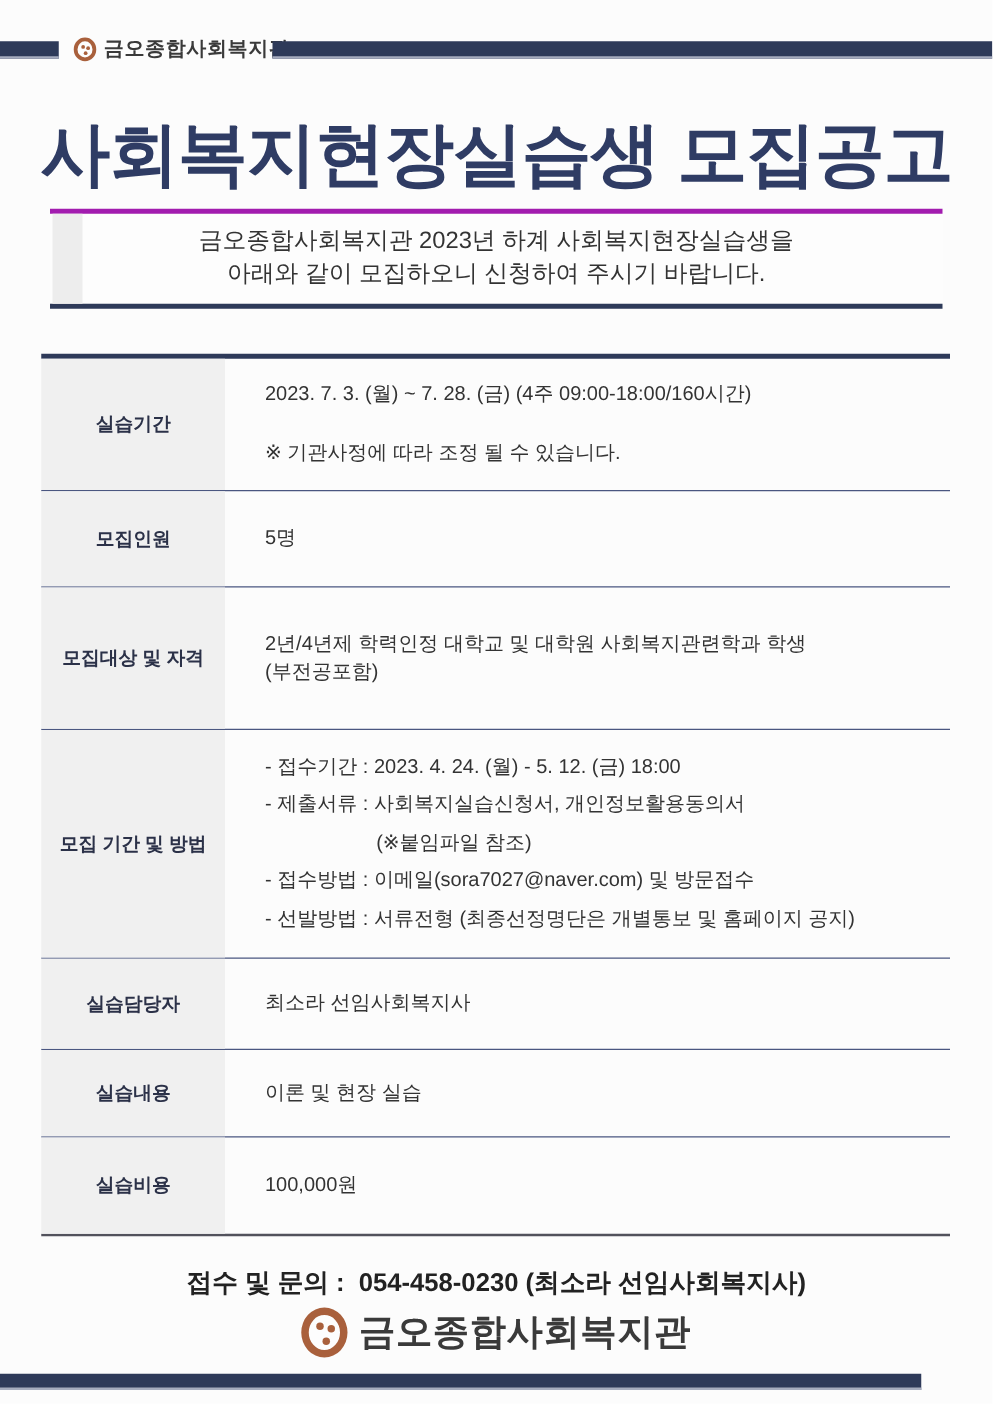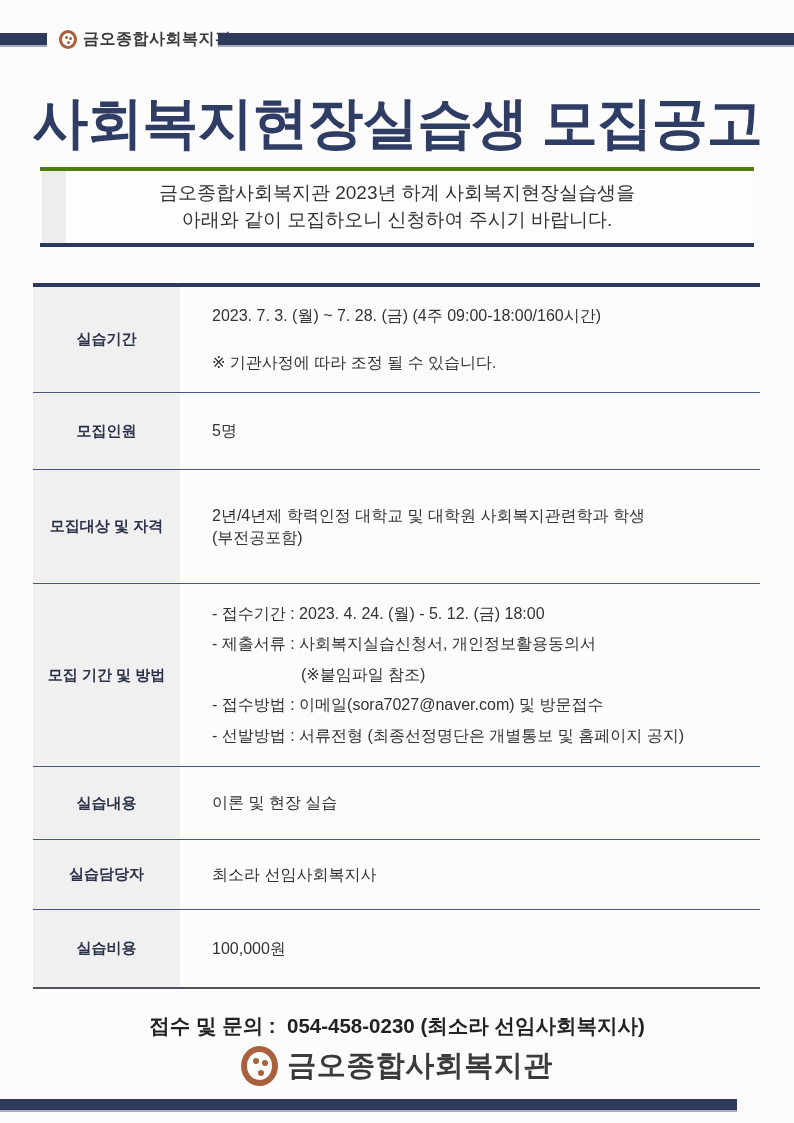--- a/index.html
+++ b/index.html
@@ -40,21 +40,21 @@
   
   .title {
     position: absolute; top: 86px; left: 0; right: 0;
     margin: 0; text-align: center;
     font-size: 56px; font-weight: 800; color: #2F3C64; letter-spacing: -1px;
   }
 
   
   .intro {
     position: absolute; top: 167px; left: 40px; right: 40px; height: 80px;
-    border-top: 4px solid #4d7c0f; border-bottom: 4px solid #2E3A59;
+    border-top: 4px solid #a21caf; border-bottom: 4px solid #2E3A59;
     background: #FDFDFD;
   }
   .intro-stripe {
     position: absolute; left: 2px; top: 0; bottom: 0; width: 24px;
     background: #EDEDED;
   }
   .intro-text {
     position: absolute; inset: 0;
     display: flex; flex-direction: column; justify-content: center; align-items: center;
     font-size: 19px; color: #333333; line-height: 1.42; text-align: center;
@@ -160,29 +160,29 @@
         <div class="th">모집 기간 및 방법</div>
         <div class="td">
           <div class="cell-line">- 접수기간 : 2023. 4. 24. (월) - 5. 12. (금) 18:00</div>
           <div class="cell-line">- 제출서류 : 사회복지실습신청서, 개인정보활용동의서</div>
           <div class="cell-line">                    (※붙임파일 참조)</div>
           <div class="cell-line">- 접수방법 : 이메일(sora7027@naver.com) 및 방문접수</div>
           <div class="cell-line">- 선발방법 : 서류전형 (최종선정명단은 개별통보 및 홈페이지 공지)</div>
         </div>
       </div>
       <div class="row">
+        <div class="th">실습담당자</div>
+        <div class="td">
+          <div class="cell-line">최소라 선임사회복지사</div>
+        </div>
+      </div>
+      <div class="row">
         <div class="th">실습내용</div>
         <div class="td">
           <div class="cell-line">이론 및 현장 실습</div>
-        </div>
-      </div>
-      <div class="row">
-        <div class="th">실습담당자</div>
-        <div class="td">
-          <div class="cell-line">최소라 선임사회복지사</div>
         </div>
       </div>
       <div class="row">
         <div class="th">실습비용</div>
         <div class="td">
           <div class="cell-line">100,000원</div>
         </div>
       </div>
     </section>
 

